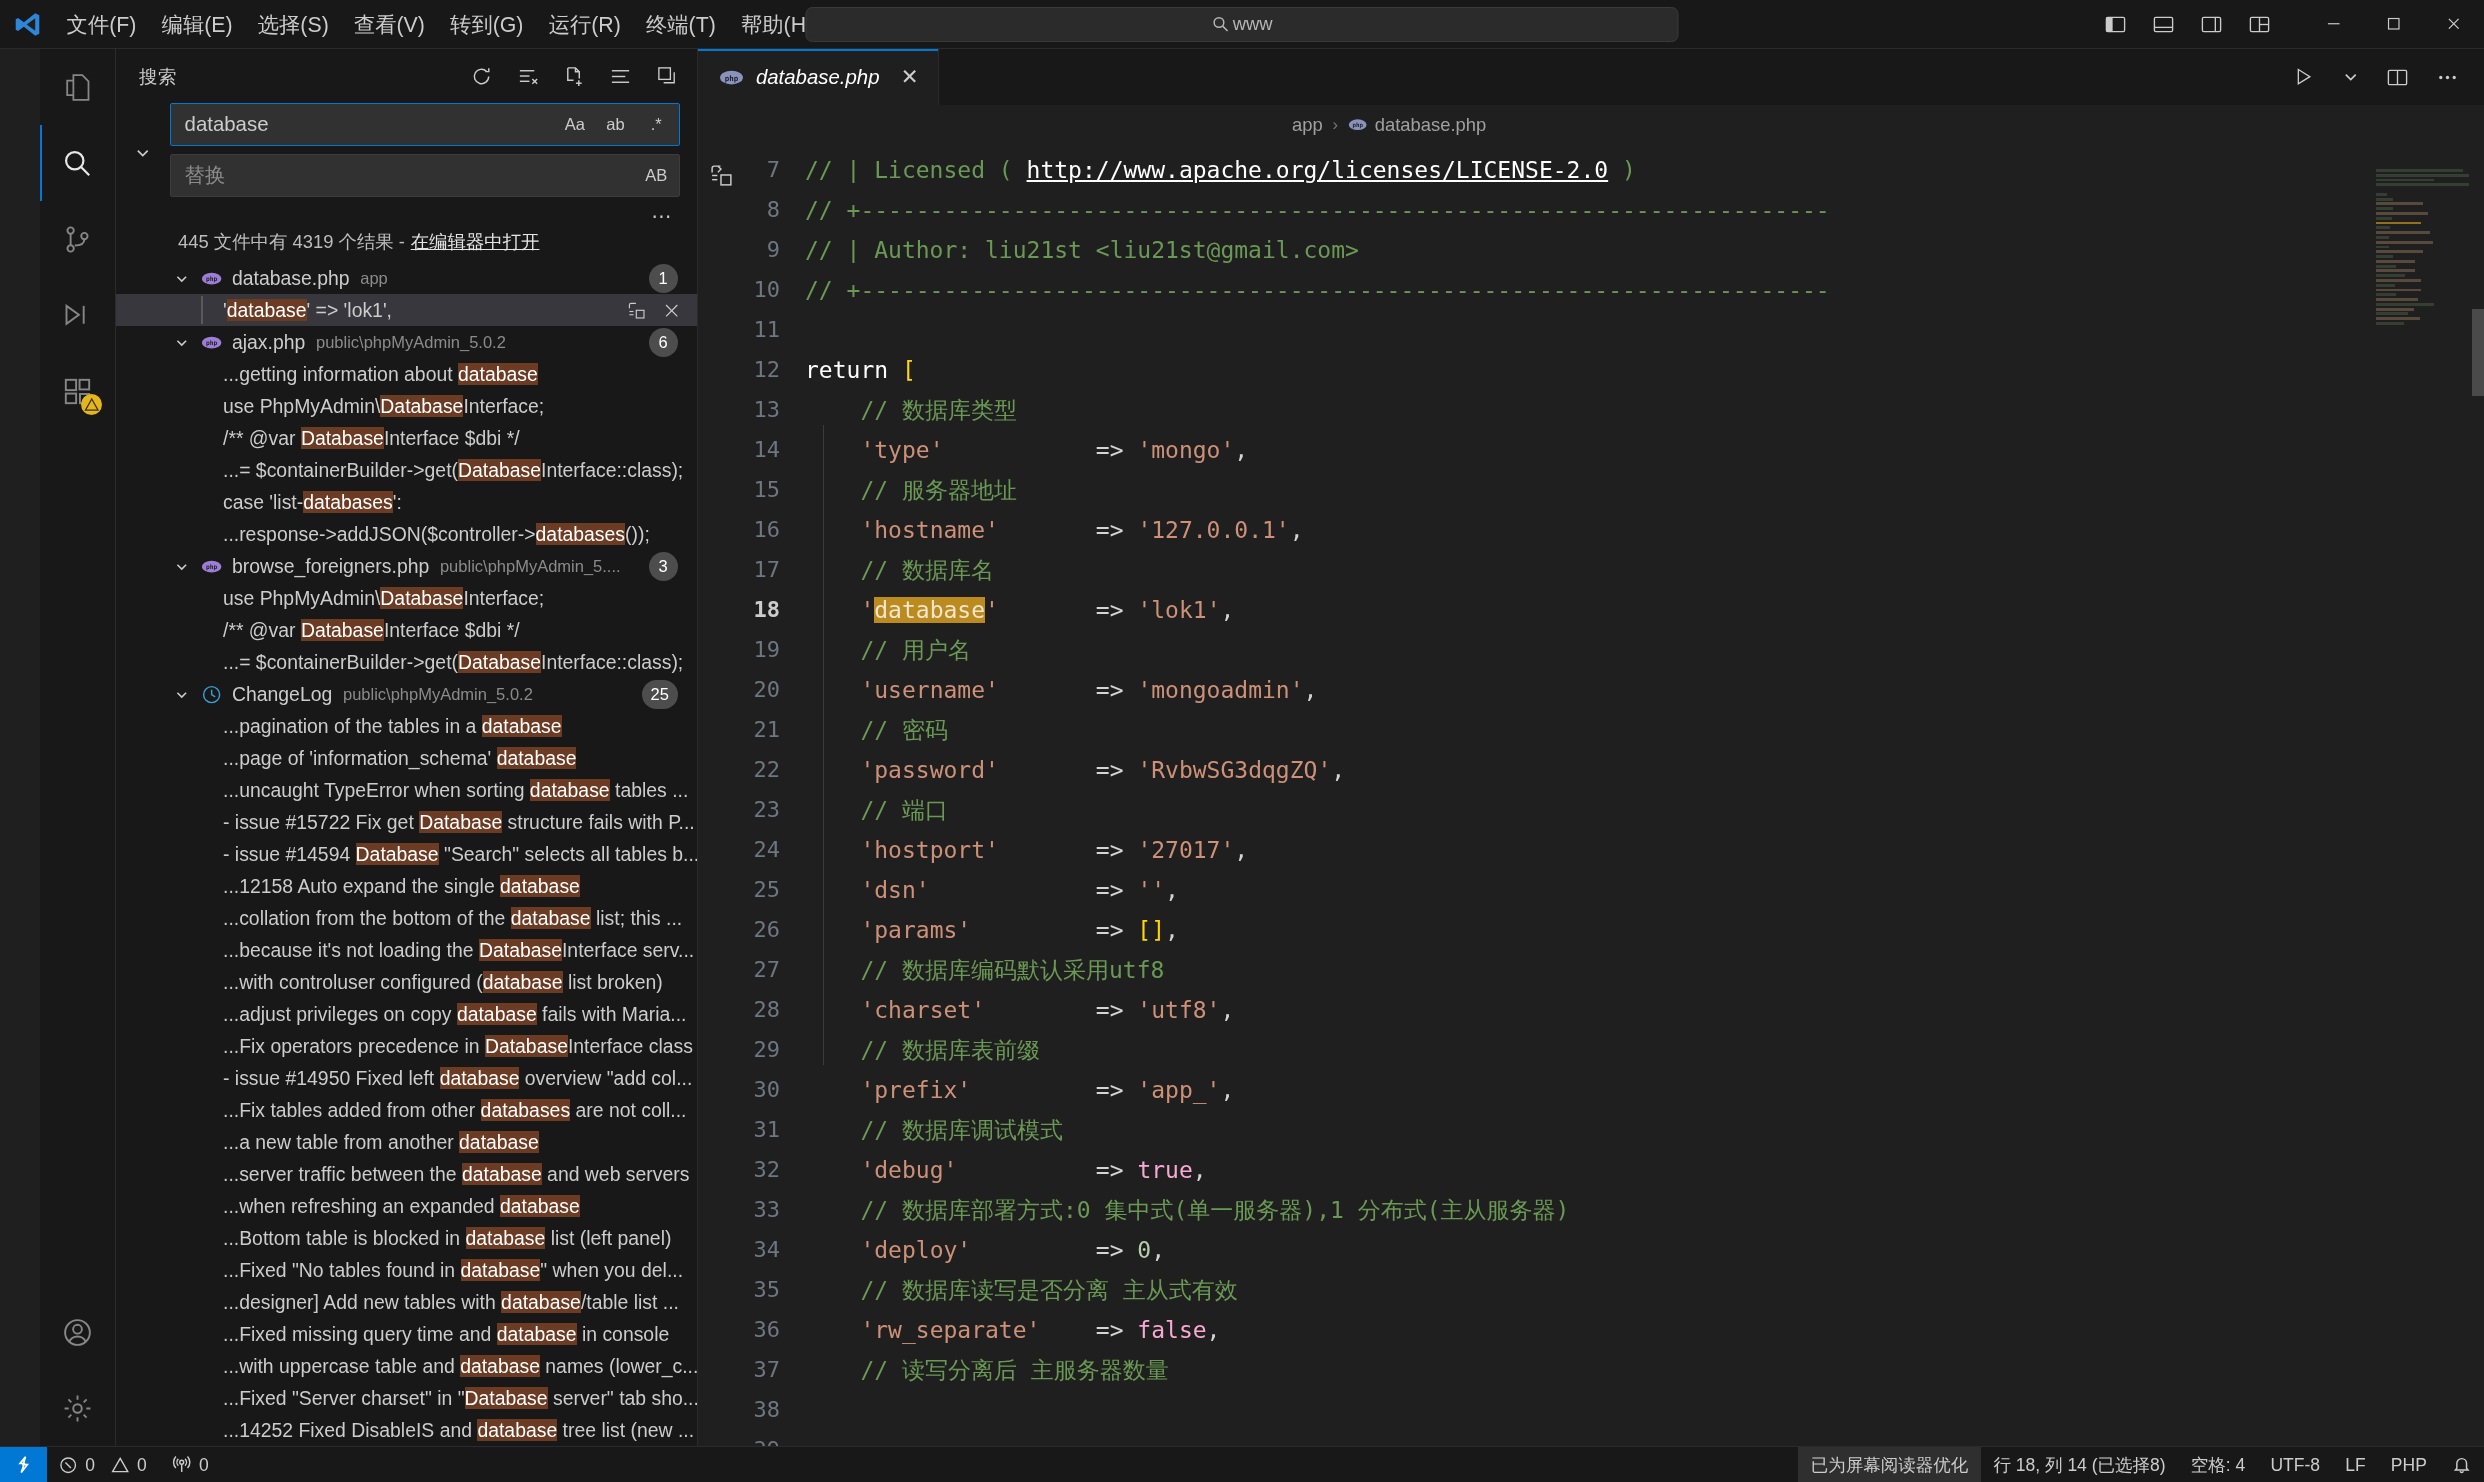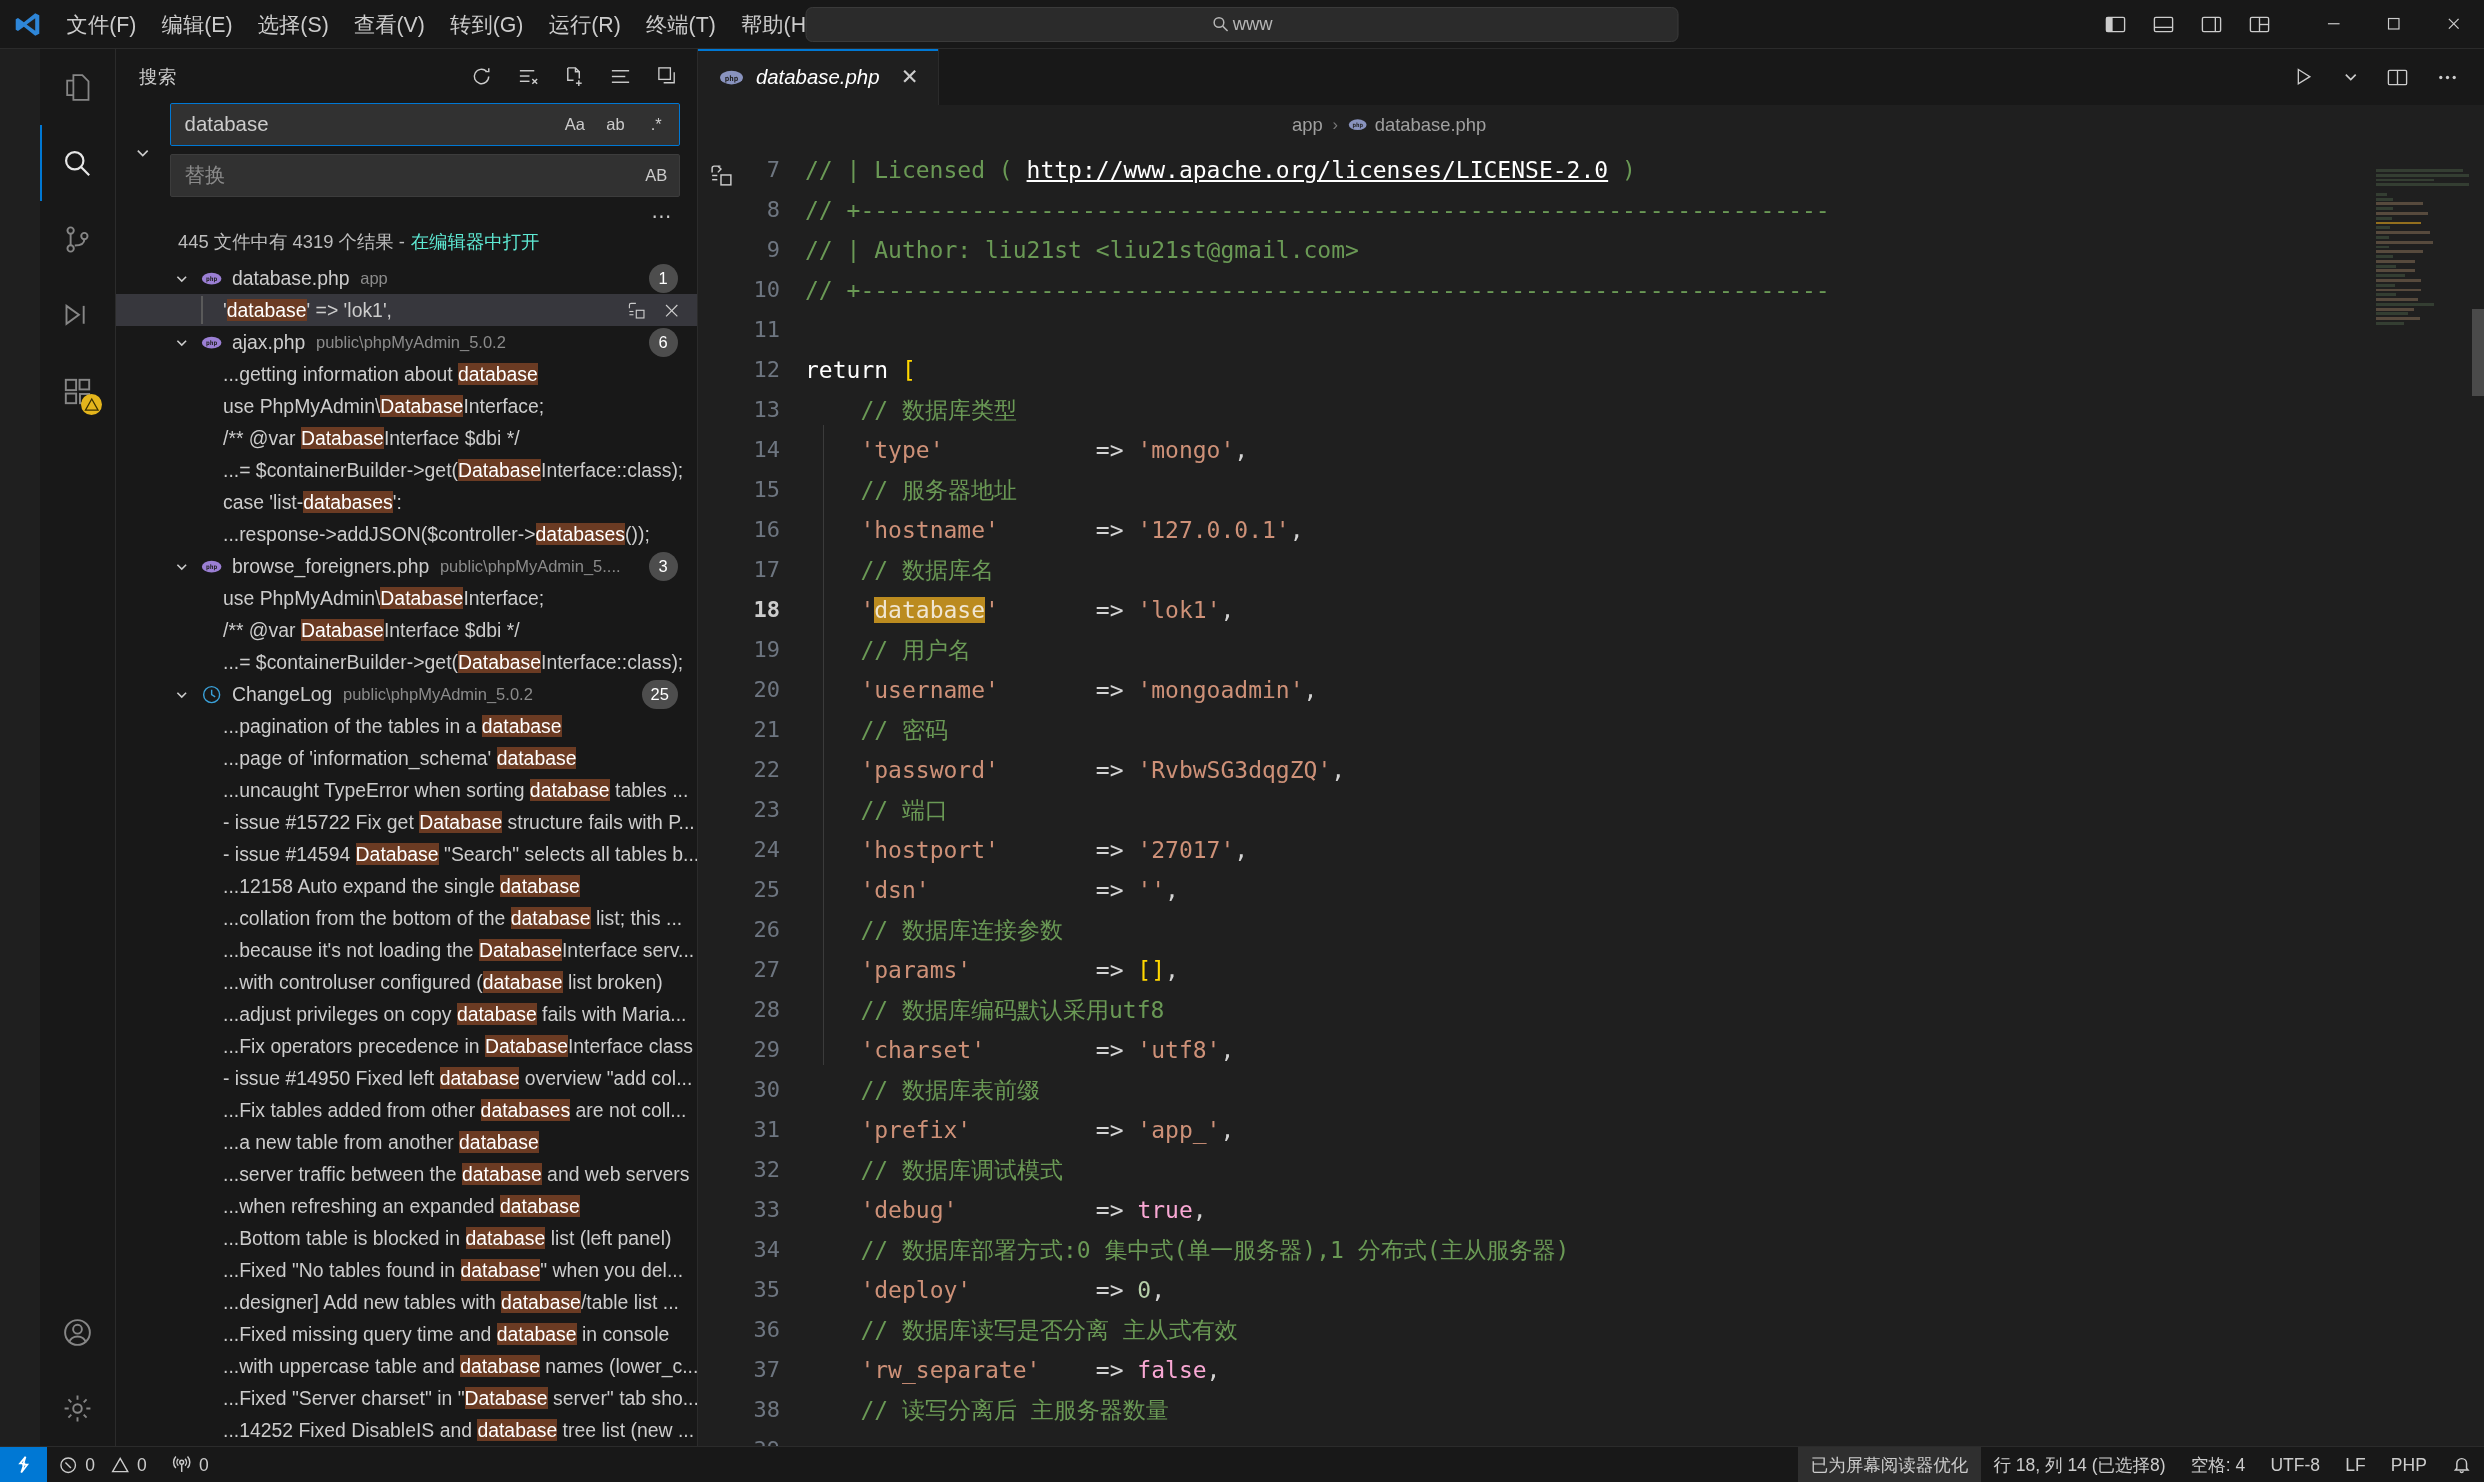--- a/index.html
+++ b/index.html
@@ -89,21 +89,21 @@
     color: #cccccc; font-size: 16.5px; border-radius: 2.9px;
   }
 
   .more-row { display: flex; justify-content: flex-end; padding: 1.9px 23px 0 0; }
   .more-dots { color: #cccccc; font-size: 21.3px; letter-spacing: 1.9px; }
 
   .result-summary {
     padding: 5.8px 0 7.8px 62px; font-size: 18.4px; color: #bdbdbd; display: flex; gap: 5.8px;
     align-items: baseline;
   }
-  .result-summary .link { color: #5eead4; cursor: pointer; }
+  .result-summary .link { color: #e5e5e5; cursor: pointer; text-decoration: underline; }
 
   .results { flex: 1; overflow: hidden; position: relative; }
   .res-file {
     display: flex; align-items: center; height: 32px; padding-left: 85px;
     position: relative; font-size: 19.4px; white-space: nowrap;
   }
   .chev { position: absolute; left: 58px; color: #cccccc; font-size: 12.6px; }
   .f-icon { margin-right: 9.7px; font-size: 16.5px; }
   .f-name { color: #cccccc; }
   .f-path { color: #8b8b8b; font-size: 16.5px; margin-left: 10.7px; }
@@ -714,21 +714,20 @@
             <div class="cl"><span class="">    </span><span class="c-string">'hostname'</span><span class="">       </span><span class="c-op">=&gt;</span><span class=""> </span><span class="c-string">'127.0.0.1'</span><span class="c-op">,</span></div>
             <div class="cl"><span class="">    </span><span class="c-comment">// 数据库名</span></div>
             <div class="cl cur"><span class="">    </span><span class="c-string">'</span><span class="sel-hl">database</span><span class="c-string">'</span><span class="">       </span><span class="c-op">=&gt;</span><span class=""> </span><span class="c-string">'lok1'</span><span class="c-op">,</span></div>
             <div class="cl"><span class="">    </span><span class="c-comment">// 用户名</span></div>
             <div class="cl"><span class="">    </span><span class="c-string">'username'</span><span class="">       </span><span class="c-op">=&gt;</span><span class=""> </span><span class="c-string">'mongoadmin'</span><span class="c-op">,</span></div>
             <div class="cl"><span class="">    </span><span class="c-comment">// 密码</span></div>
             <div class="cl"><span class="">    </span><span class="c-string">'password'</span><span class="">       </span><span class="c-op">=&gt;</span><span class=""> </span><span class="c-string">'RvbwSG3dqgZQ'</span><span class="c-op">,</span></div>
             <div class="cl"><span class="">    </span><span class="c-comment">// 端口</span></div>
             <div class="cl"><span class="">    </span><span class="c-string">'hostport'</span><span class="">       </span><span class="c-op">=&gt;</span><span class=""> </span><span class="c-string">'27017'</span><span class="c-op">,</span></div>
             <div class="cl"><span class="">    </span><span class="c-string">'dsn'</span><span class="">            </span><span class="c-op">=&gt;</span><span class=""> </span><span class="c-string">''</span><span class="c-op">,</span></div>
-            <div class="cl"><span class="">    </span><span class="c-comment">// 数据库连接参数</span></div>
             <div class="cl"><span class="">    </span><span class="c-string">'params'</span><span class="">         </span><span class="c-op">=&gt;</span><span class=""> </span><span class="c-bracket">[]</span><span class="c-op">,</span></div>
             <div class="cl"><span class="">    </span><span class="c-comment">// 数据库编码默认采用utf8</span></div>
             <div class="cl"><span class="">    </span><span class="c-string">'charset'</span><span class="">        </span><span class="c-op">=&gt;</span><span class=""> </span><span class="c-string">'utf8'</span><span class="c-op">,</span></div>
             <div class="cl"><span class="">    </span><span class="c-comment">// 数据库表前缀</span></div>
             <div class="cl"><span class="">    </span><span class="c-string">'prefix'</span><span class="">         </span><span class="c-op">=&gt;</span><span class=""> </span><span class="c-string">'app_'</span><span class="c-op">,</span></div>
             <div class="cl"><span class="">    </span><span class="c-comment">// 数据库调试模式</span></div>
             <div class="cl"><span class="">    </span><span class="c-string">'debug'</span><span class="">          </span><span class="c-op">=&gt;</span><span class=""> </span><span class="c-bool">true</span><span class="c-op">,</span></div>
             <div class="cl"><span class="">    </span><span class="c-comment">// 数据库部署方式:0 集中式(单一服务器),1 分布式(主从服务器)</span></div>
             <div class="cl"><span class="">    </span><span class="c-string">'deploy'</span><span class="">         </span><span class="c-op">=&gt;</span><span class=""> </span><span class="c-num">0</span><span class="c-op">,</span></div>
             <div class="cl"><span class="">    </span><span class="c-comment">// 数据库读写是否分离 主从式有效</span></div>

